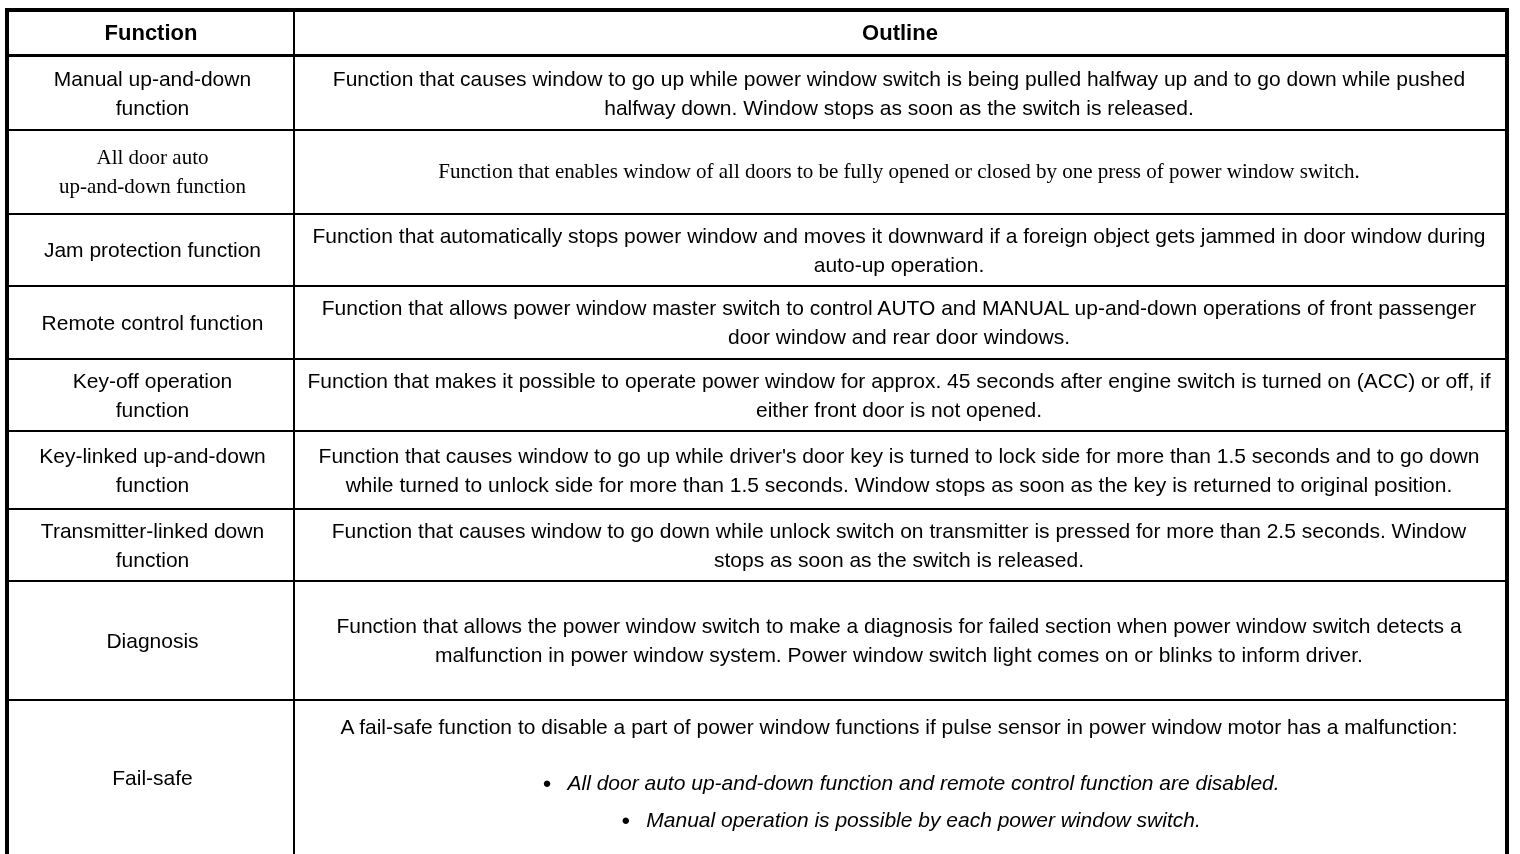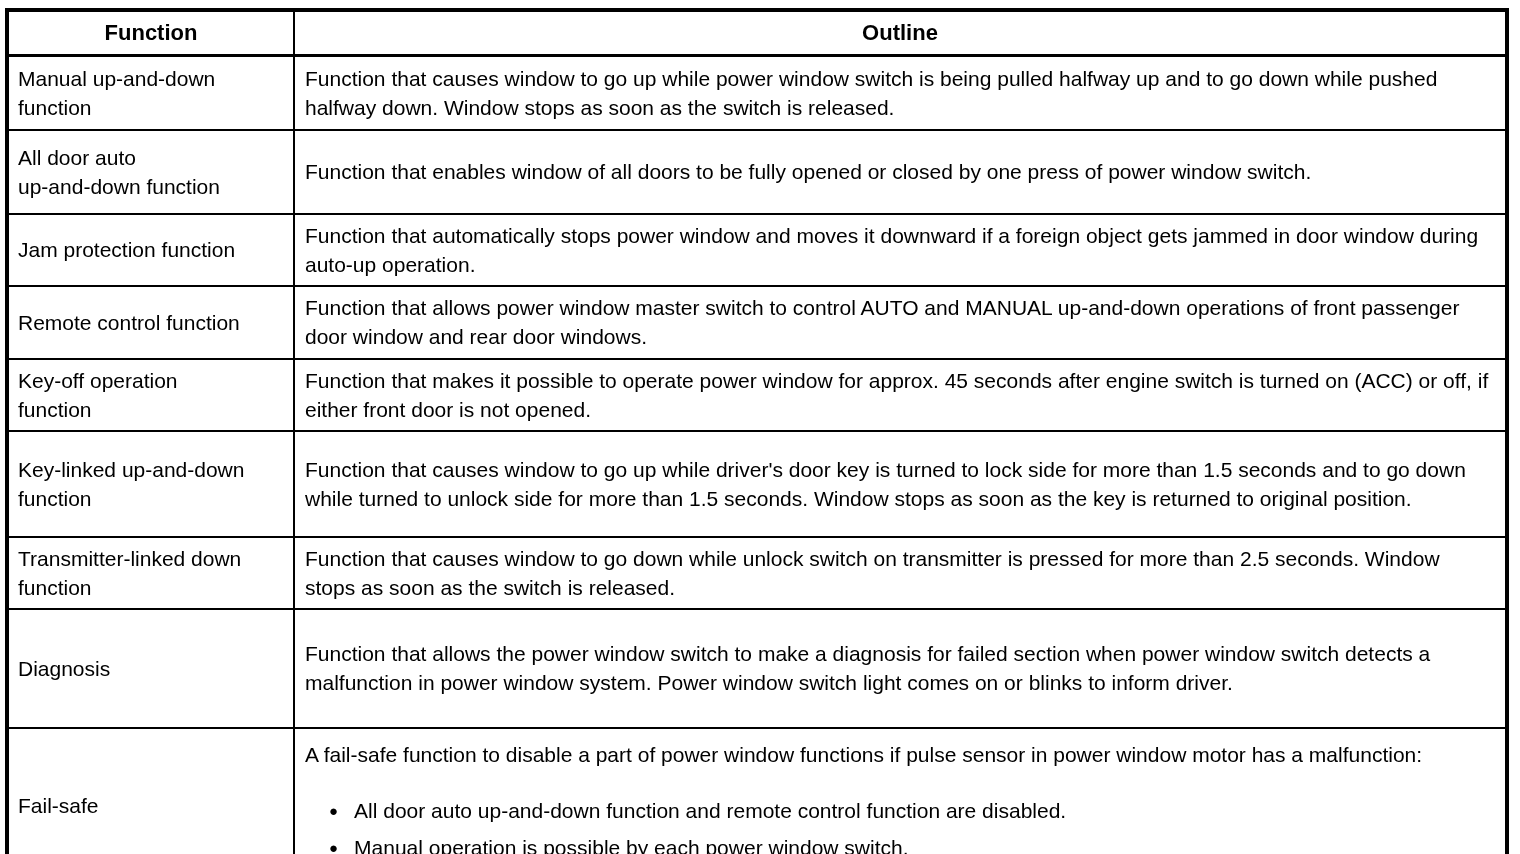--- a/index.html
+++ b/index.html
@@ -20,20 +20,21 @@
   table.func-table {
     border-collapse: collapse;
     table-layout: fixed;
     width: 1504px;
     border: 4px solid #000000;
     background: #ffffff;
   }
   th, td {
     border: 2px solid #000000;
     color: #000000;
+    text-align: center;
   }
   thead th {
     font-weight: bold;
     font-size: 22px;
     text-align: center;
     vertical-align: middle;
     height: 38px;
     border-bottom: 3px solid #000000;
     padding: 2px 4px;
   }
@@ -49,20 +50,21 @@
   .cell-outline {
     padding: 6px 12px 6px 10px;
   }
   .outline-text {
     margin: 0;
   }
   ul.bullet-list {
     margin: 24px 0 4px 0;
     padding: 0 0 0 24px;
     list-style: none;
+    font-style: italic;
   }
   ul.bullet-list li {
     line-height: 35px;
   }
   ul.bullet-list li::before {
     content: "\25CF";
     font-size: 15px;
     margin-right: 16px;
     position: relative;
     top: -2px;
@@ -86,21 +88,21 @@
     <tbody id="table-body">
   <tr style="height: 74px;">
     <td class="cell-function">Manual up-and-down
 function</td>
     <td class="cell-outline">
       <div class="outline-text">Function that causes window to go up while power window switch is being pulled halfway up and to go down while pushed halfway down. Window stops as soon as the switch is released.</div>
 
     </td>
   </tr>
 
-  <tr style="height: 84px;">
+  <tr style="height: 84px; font-family: Liberation Serif, serif;">
     <td class="cell-function">All door auto
 up-and-down function</td>
     <td class="cell-outline">
       <div class="outline-text">Function that enables window of all doors to be fully opened or closed by one press of power window switch.</div>
 
     </td>
   </tr>
 
   <tr style="height: 72px;">
     <td class="cell-function">Jam protection function</td>
@@ -120,21 +122,21 @@
 
   <tr style="height: 68px;">
     <td class="cell-function">Key-off operation
 function</td>
     <td class="cell-outline">
       <div class="outline-text">Function that makes it possible to operate power window for approx. 45 seconds after engine switch is turned on (ACC) or off, if either front door is not opened.</div>
 
     </td>
   </tr>
 
-  <tr style="height: 106px;">
+  <tr style="height: 78px;">
     <td class="cell-function">Key-linked up-and-down
 function</td>
     <td class="cell-outline">
       <div class="outline-text">Function that causes window to go up while driver's door key is turned to lock side for more than 1.5 seconds and to go down while turned to unlock side for more than 1.5 seconds. Window stops as soon as the key is returned to original position.</div>
 
     </td>
   </tr>
 
   <tr style="height: 72px;">
     <td class="cell-function">Transmitter-linked down

